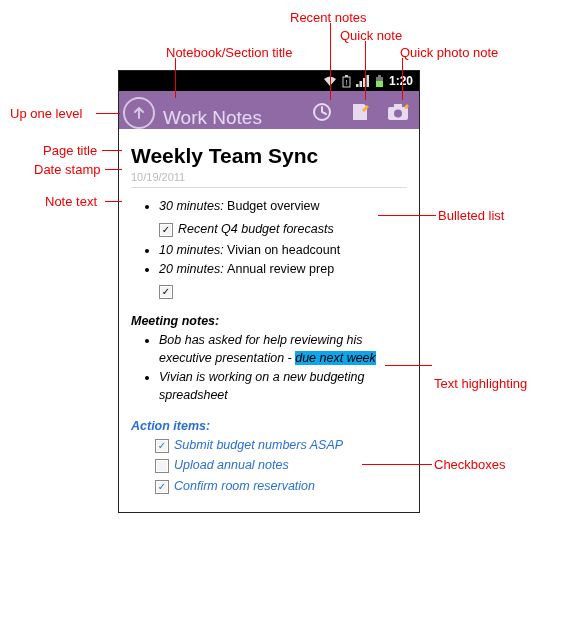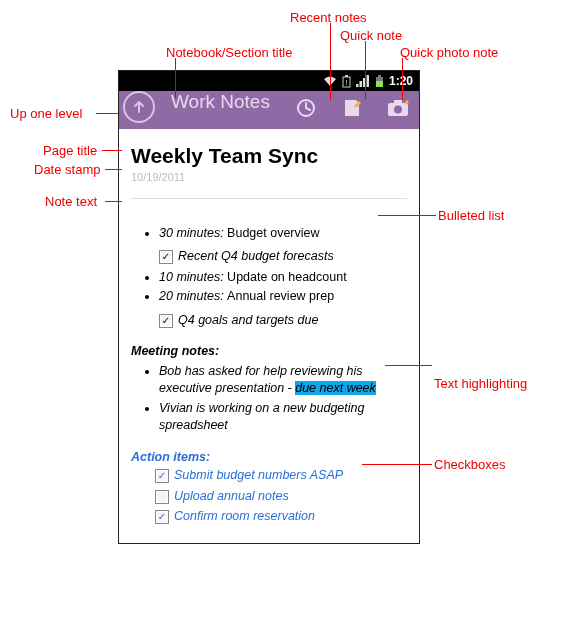--- a/index.html
+++ b/index.html
@@ -41,23 +41,23 @@
     color: #fff;
     font-size: 12px;
     gap: 5px;
   }
   .status-bar .clock { font-weight: bold; color:#fff; }
   .status-bar svg { display:block; }
   .app-bar {
     background: #8f6aa5;
     height: 38px;
     display: flex;
-    align-items: flex-start;
+    align-items: flex-end;
     padding: 0 4px;
-    gap: 12px;
+    gap: 4px;
   }
   .app-bar .up-btn {
     width: 28px; height: 28px;
     border: 2px solid #d6c6e2;
     border-radius: 50%;
     display: flex; align-items: center; justify-content: center;
     cursor: pointer;
   }
   .app-bar .title {
     color: #e6d9f0;
@@ -78,22 +78,22 @@
   }
   .page-title {
     font-size: 21px;
     font-weight: bold;
     margin: 4px 0 0 0;
   }
   .date-stamp {
     color: #bbb;
     font-size: 11px;
     border-bottom: 1px solid #ddd;
-    padding-bottom: 12px;
-    margin-bottom: 26px;
+    padding-bottom: 1px;
+    margin-bottom: 10px;
   }
   .sec-head { font-weight: bold; font-style: italic; margin-top: 8px; }
   .sec-head.blue { color: #2a6fd6; }
   ul.bullets { margin: 2px 0 6px 0; padding-left: 28px; }
   ul.bullets li { font-style: italic; margin: 2px 0; list-style: disc; }
   ul.bullets li .roman { font-style: normal; }
   .check-row {
     display: flex; align-items: center; gap: 5px;
     margin-left: 28px; font-style: italic; margin-top:1px; margin-bottom:3px;
   }
@@ -214,26 +214,25 @@
     <div class="date-stamp">10/19/2011</div>
 
     <ul class="bullets">
       <li><span>30 minutes:</span> <span class="roman">Budget overview</span></li>
     </ul>
     <div class="check-row">
       <span class="chk">✓</span>
       <span>Recent Q4 budget forecasts</span>
     </div>
     <ul class="bullets">
-      <li><span>10 minutes:</span> <span class="roman">Update on headcount</span></li>
+      <li><span>10 minutes:</span> <span class="roman">Vivian on headcount</span></li>
       <li><span>20 minutes:</span> <span class="roman">Annual review prep</span></li>
     </ul>
     <div class="check-row">
       <span class="chk">✓</span>
-      <span>Q4 goals and targets due</span>
     </div>
 
     <div class="sec-head" style="margin-top:14px;">Meeting notes:</div>
     <ul class="bullets">
       <li><span>Bob has asked for help reviewing his executive presentation - </span><span class="hlt">due next week</span></li>
       <li>Vivian is working on a new budgeting spreadsheet</li>
     </ul>
 
     <div class="sec-head blue" style="margin-top:14px;">Action items:</div>
     <div class="action-items">

